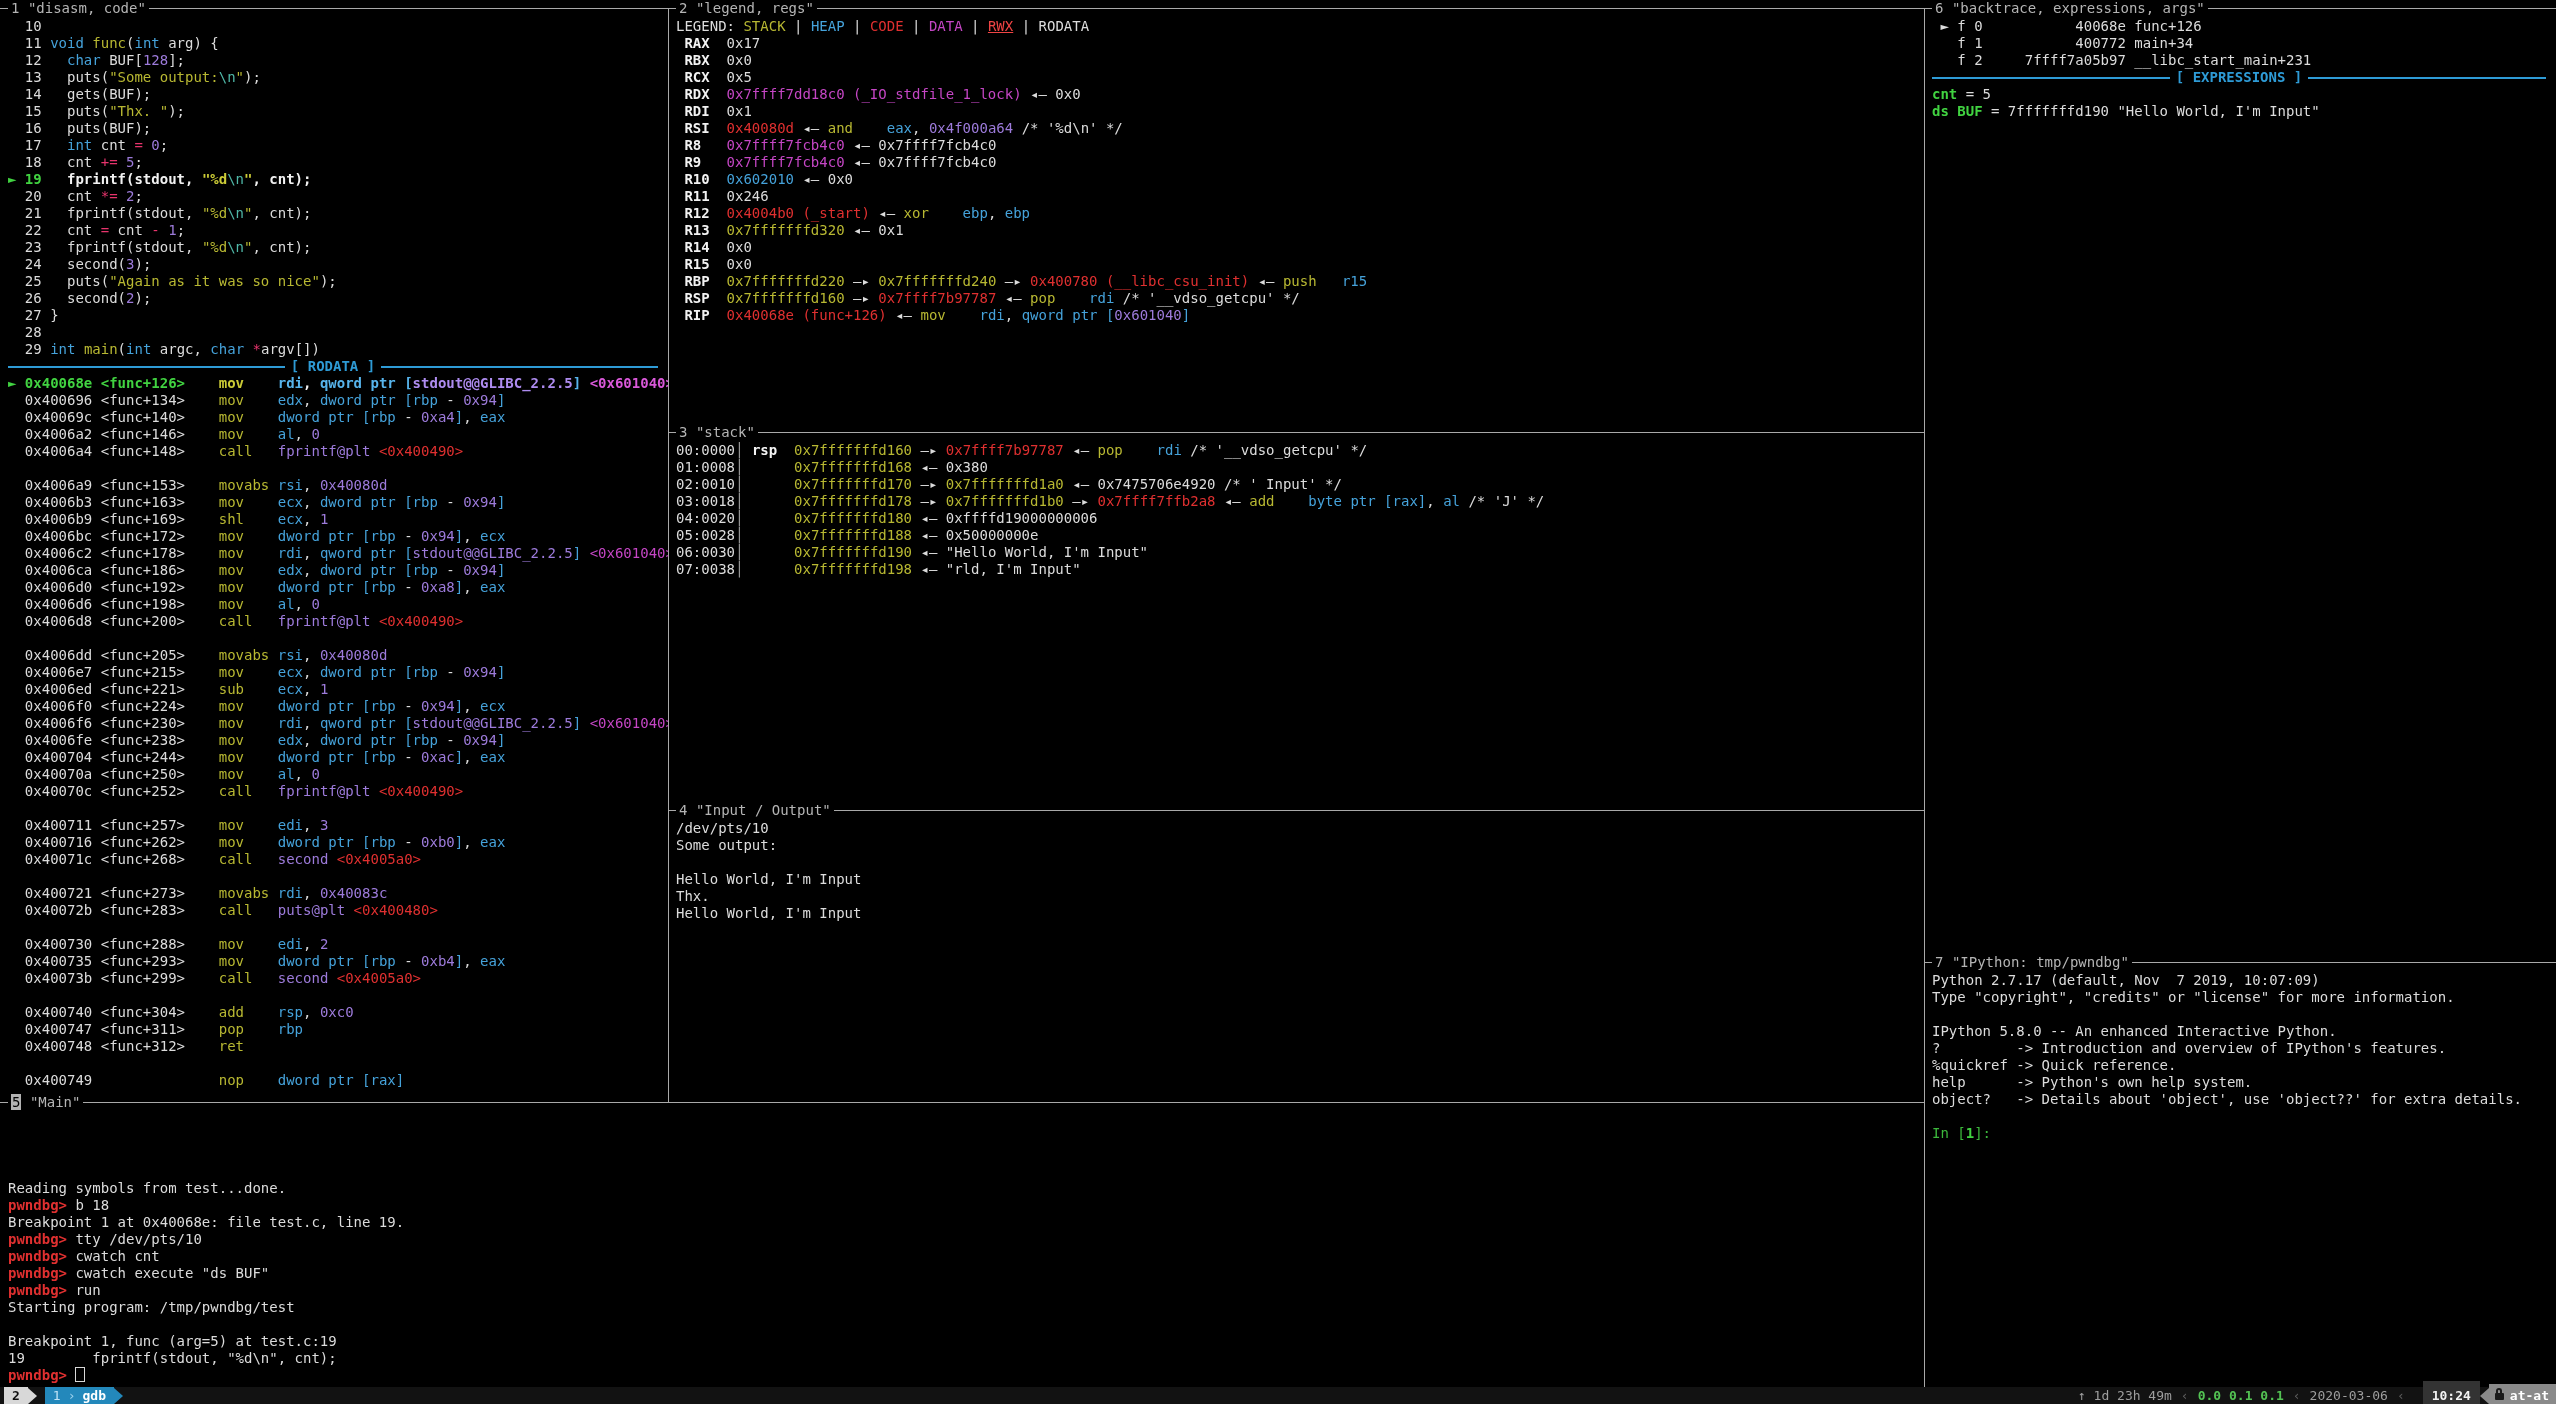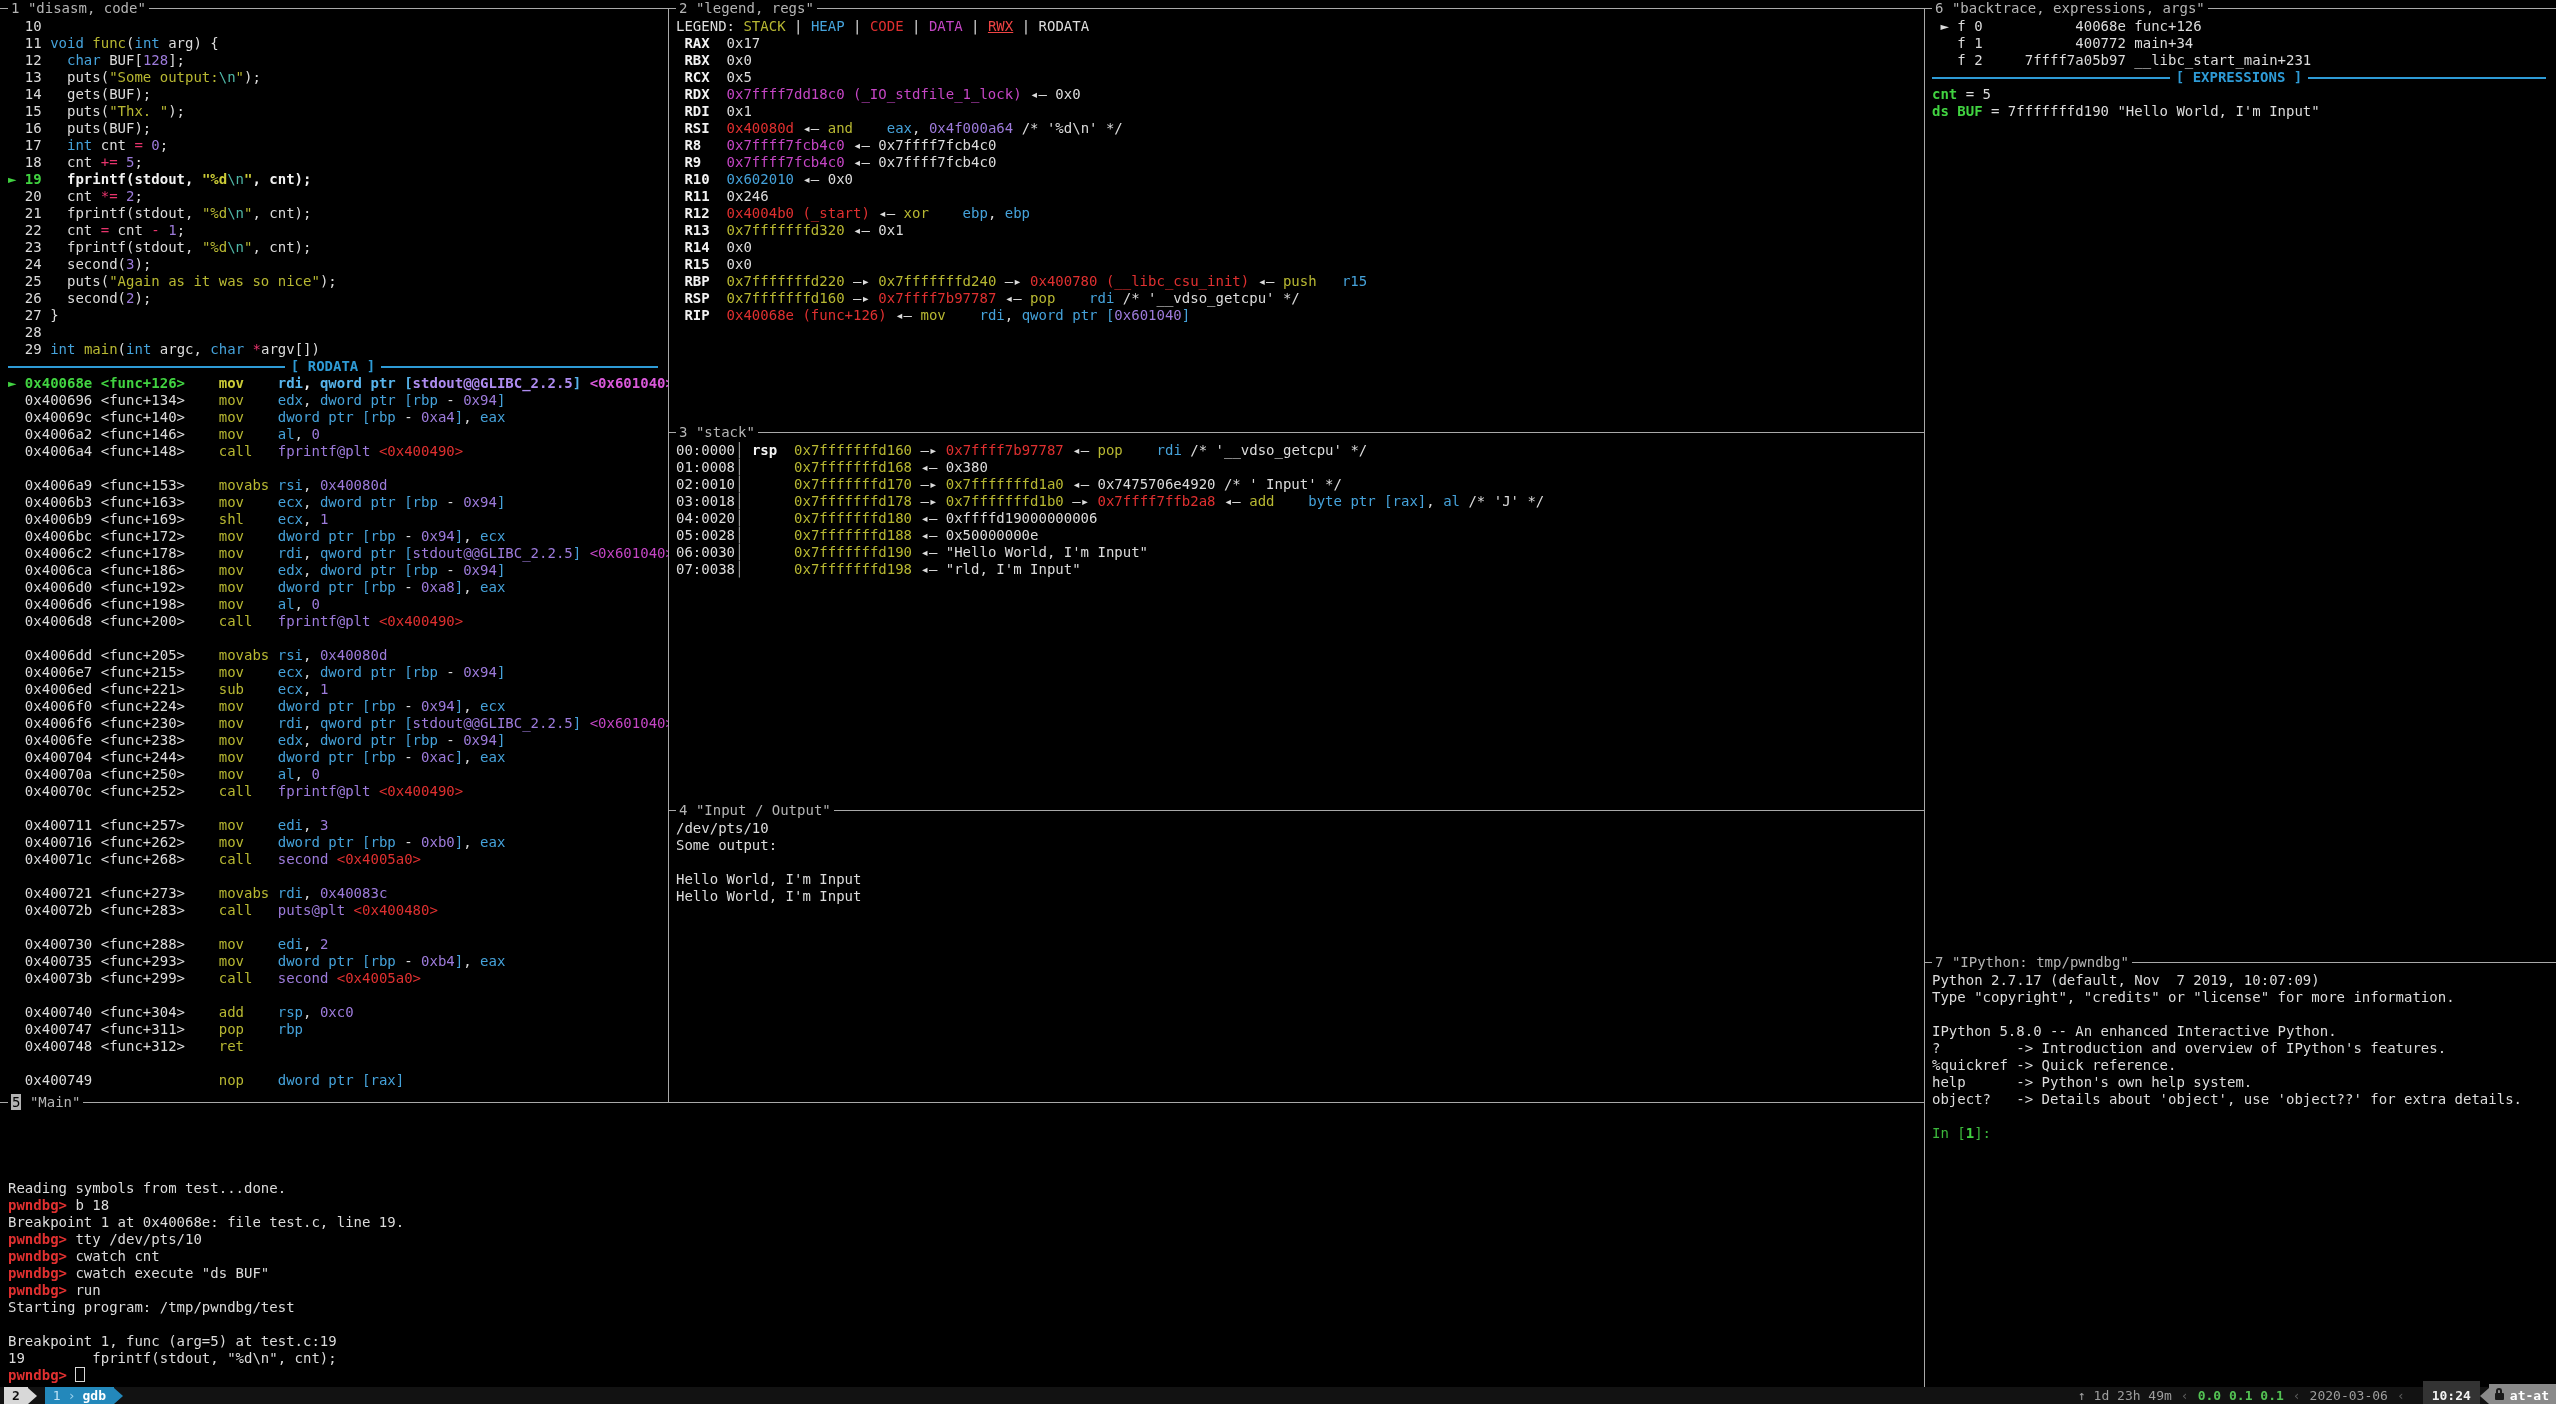--- a/index.html
+++ b/index.html
@@ -175,20 +175,21 @@
   </div>
 
   <div class="pane" style="left:668px;top:810px;width:1256px;height:292px;">
     <div class="pane-header"><span class="pane-num">4</span> <span>"Input / Output"</span></div>
     <div class="pane-content">
       <div>
           <div class="t-line"><span class="c-w">/dev/pts/10</span></div>
           <div class="t-line"><span class="c-w">Some output:</span></div>
           <div class="t-line">&nbsp;</div>
           <div class="t-line"><span class="c-w">Hello World, I'm Input</span></div>
+          <div class="t-line"><span class="c-w">Thx.</span></div>
           <div class="t-line"><span class="c-w">Hello World, I'm Input</span></div>
         </div>
     </div>
   </div>
 
   <div class="pane" style="left:1924px;top:8px;width:632px;height:954px;">
     <div class="pane-header"><span class="pane-num">6</span> <span>"backtrace, expressions, args"</span></div>
     <div class="pane-content">
       <div>
           <div class="t-line"><span class="c-w"> ► f 0           40068e func+126</span></div>

